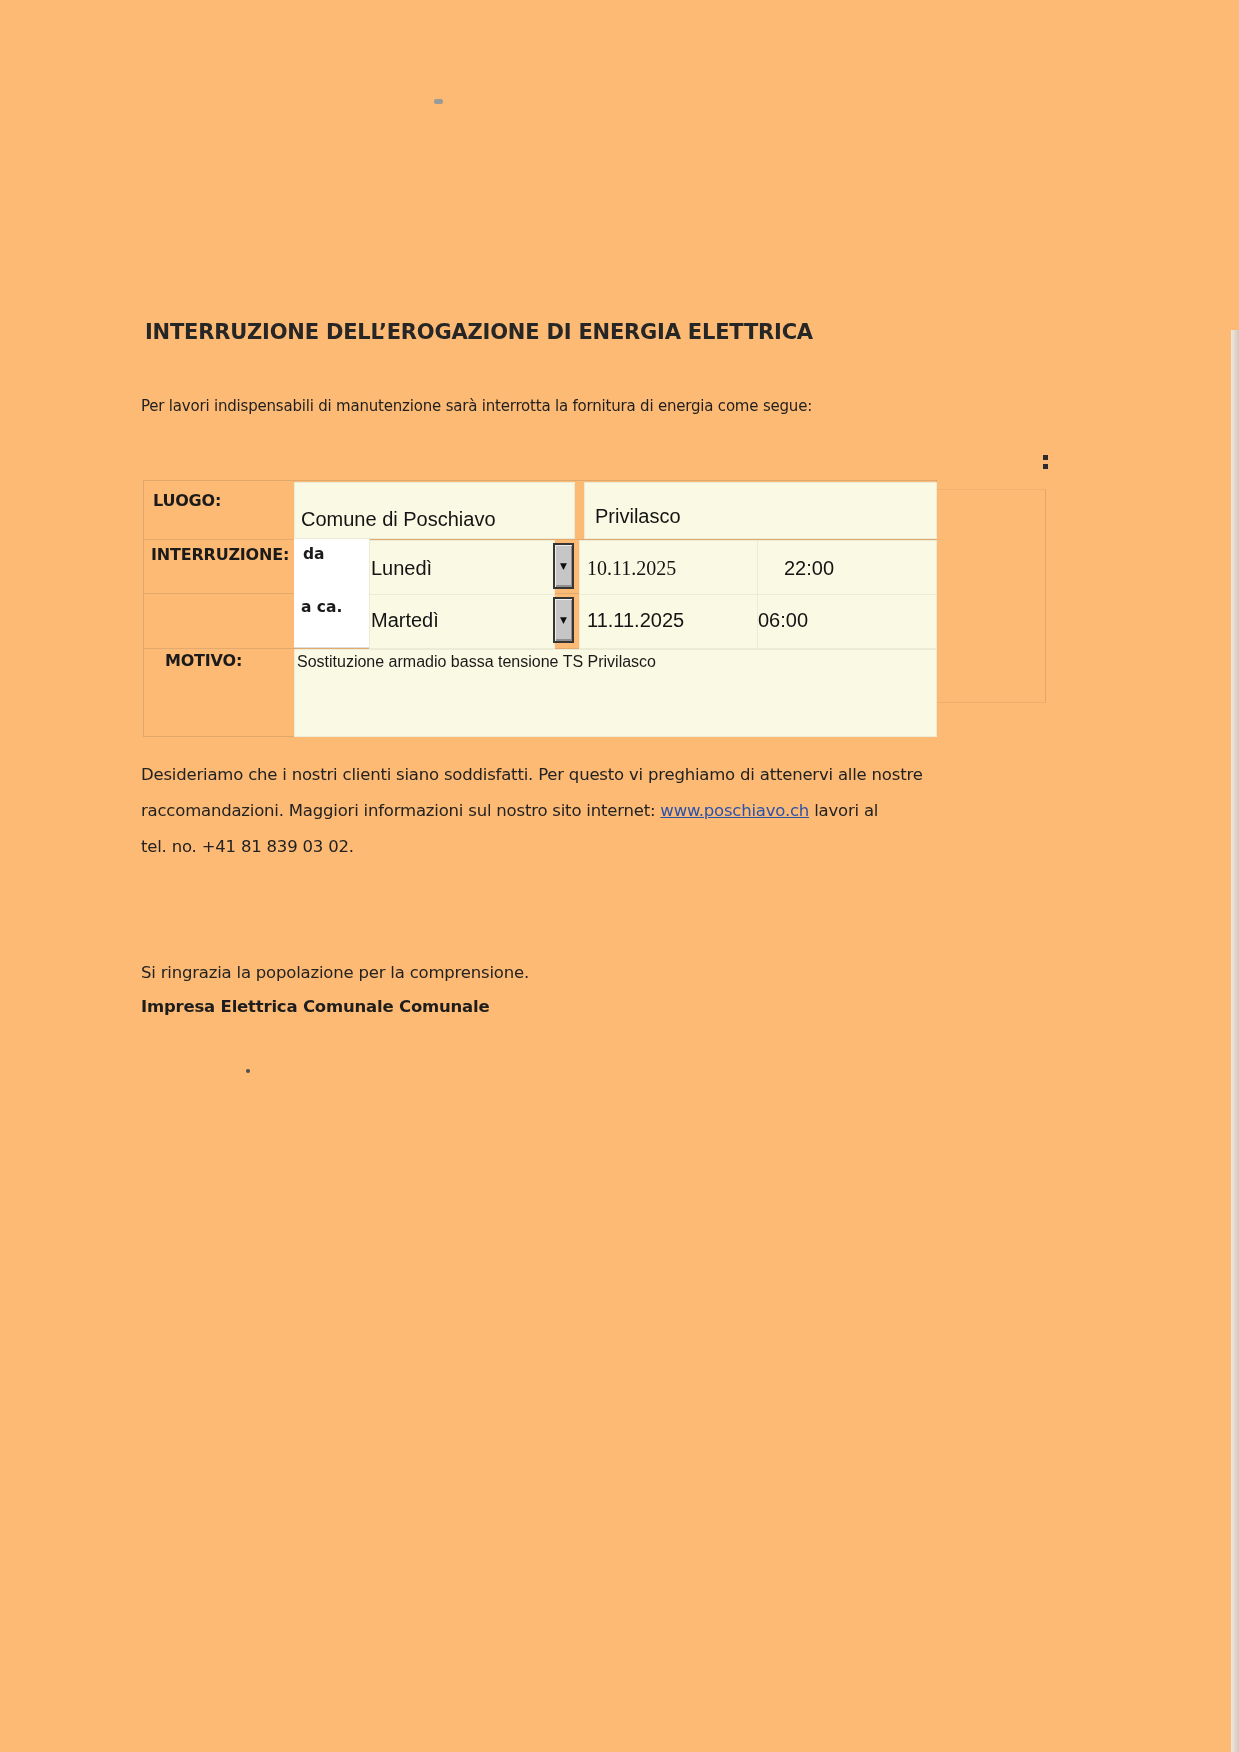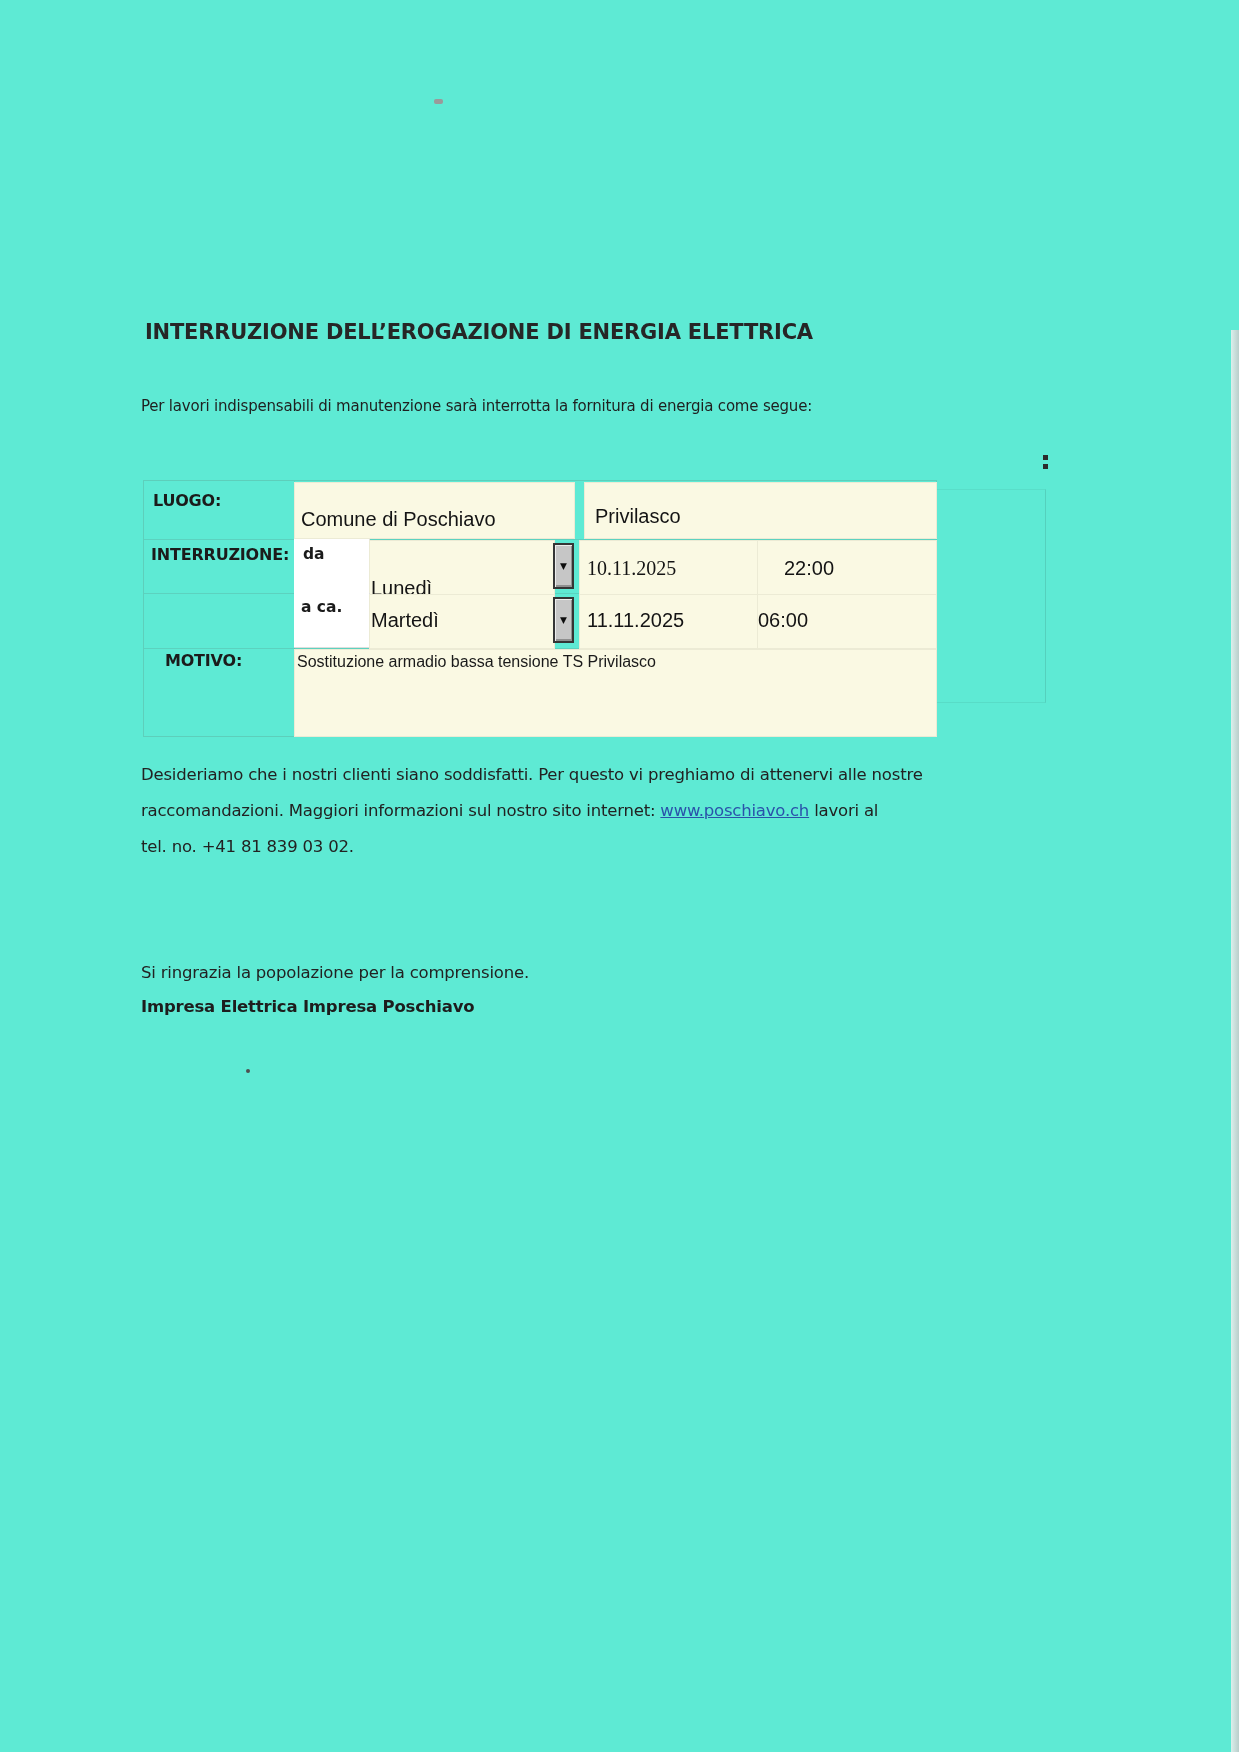--- a/index.html
+++ b/index.html
@@ -1,19 +1,19 @@
 <!DOCTYPE html>
 <html style="--field-bg: #faf9e3; --link-blue: #2a52aa; --dropdown-gray: #c6c6c6;"><head>
 <meta charset="utf-8">
 <style>
   html,body{margin:0;padding:0;background:#ffffff;}
   .page{
     position:relative;
     width:1239px;height:1752px;
-    background:#5eead4;
+    background:#fdba74;
     overflow:hidden;
     font-family:"DejaVu Sans",sans-serif;
     color:#232323;
   }
   .abs{position:absolute;}
   .doc-title{
     font-size:21px;font-weight:bold;color:#262626;
     letter-spacing:-0.2px;white-space:nowrap;
   }
   .intro{
@@ -114,21 +114,21 @@
     <div class="flabel" style="left:9px;top:10px;">LUOGO:</div>
     <div class="cell-yellow" style="left:150px;top:1px;width:279px;height:55px;"></div>
     <div class="cell-yellow" style="left:440px;top:1px;width:351px;height:55px;"></div>
     <div class="fvalue" style="left:157px;top:27px;">Comune di Poschiavo</div>
     <div class="fvalue" style="left:451px;top:24px;">Privilasco</div>
 
     <div class="flabel" style="left:7px;top:64px;">INTERRUZIONE:</div>
     <div class="cell-white" style="left:150px;top:58px;width:75px;height:54px;"></div>
     <div class="fsub" style="left:159px;top:64px;">da</div>
     <div class="cell-yellow" style="left:225px;top:59px;width:184px;height:53px;"></div>
-    <div class="fvalue" style="left:227px;top:76px;margin-top:20px;">Lunedì</div>
+    <div class="fvalue" style="left:227px;top:76px;">Lunedì</div>
     <div class="dropbtn" style="left:409px;top:62px;">
       <span class="arr">▼</span>
     </div>
     <div class="cell-yellow" style="left:435px;top:59px;width:177px;height:53px;"></div>
     <div class="fvalue" style="left:443px;top:76px;font-family:Liberation Serif, serif;">10.11.2025</div>
     <div class="cell-yellow" style="left:613px;top:59px;width:178px;height:53px;"></div>
     <div class="fvalue" style="left:640px;top:76px;">22:00</div>
 
     <div class="cell-white" style="left:150px;top:112px;width:75px;height:54px;"></div>
     <div class="fsub" style="left:157px;top:117px;">a ca.</div>
@@ -146,15 +146,15 @@
     <div class="cell-yellow" style="left:150px;top:168px;width:641px;height:86px;"></div>
     <div class="fvalue-small" style="left:153px;top:172px;">Sostituzione armadio bassa tensione TS Privilasco</div>
   </div>
 
   <div class="abs bodyline" style="left:141px;top:765px;">Desideriamo che i nostri clienti siano soddisfatti. Per questo vi preghiamo di attenervi alle nostre</div>
   <div class="abs bodyline" style="left:141px;top:801px;"><span>raccomandazioni. Maggiori informazioni sul nostro sito internet: </span><a class="weblink">www.poschiavo.ch</a><span> lavori al</span></div>
   <div class="abs bodyline" style="left:141px;top:837px;">tel. no. +41 81 839 03 02.</div>
 
 
   <div class="abs bodyline" style="left:141px;top:963px;">Si ringrazia la popolazione per la comprensione.</div>
-  <div class="abs bodyline bold" style="left:141px;top:997px;">Impresa Elettrica Impresa Poschiavo</div>
+  <div class="abs bodyline bold" style="left:141px;top:997px;">Impresa Elettrica Comunale Comunale</div>
 
 </div>
 
 </body></html>

